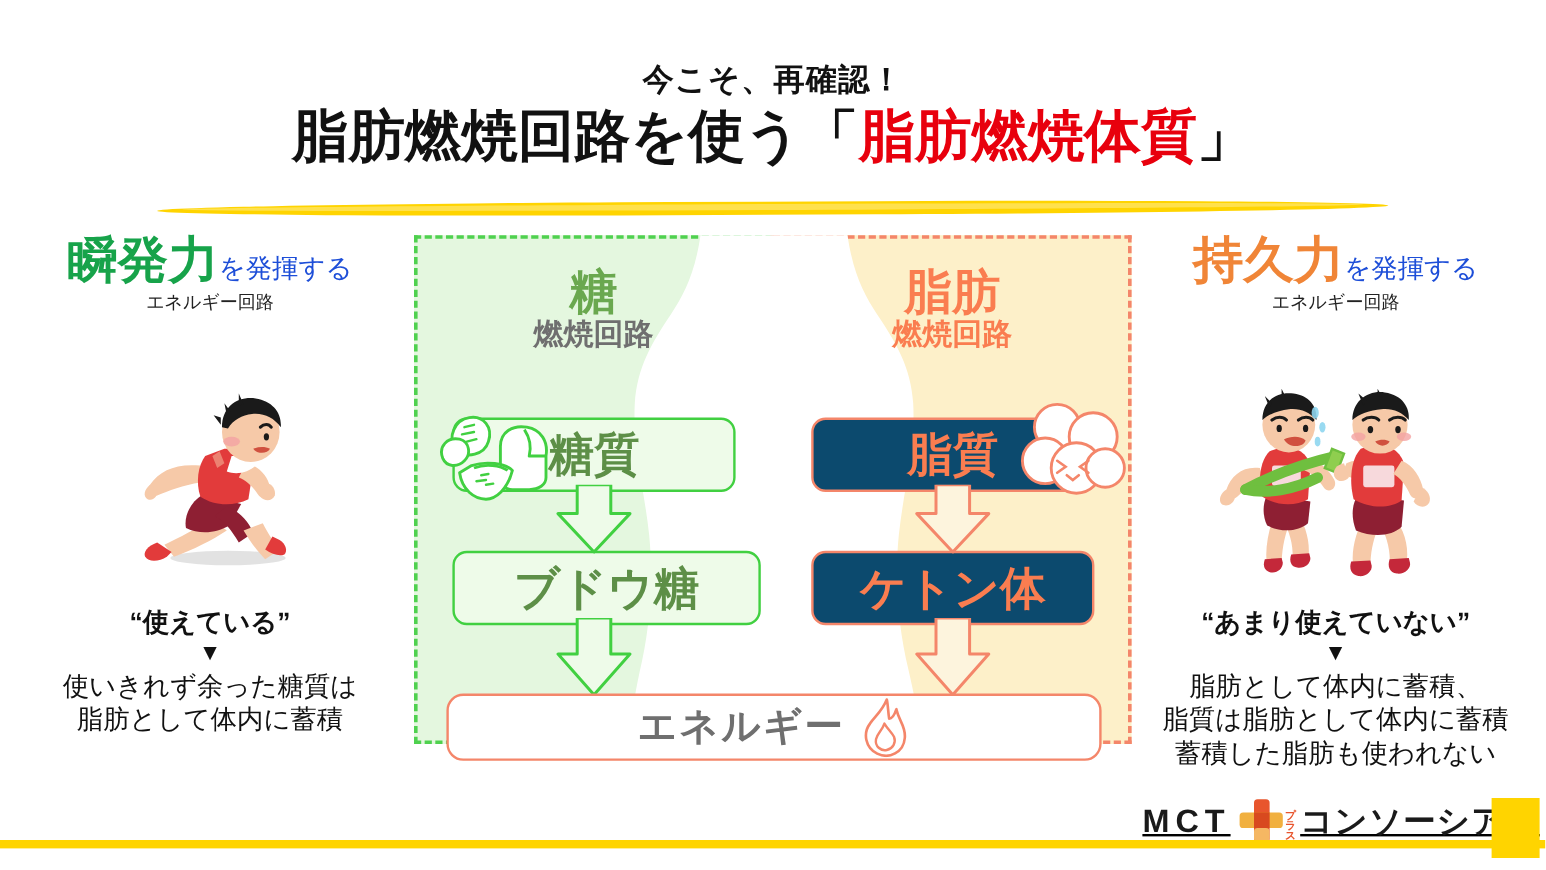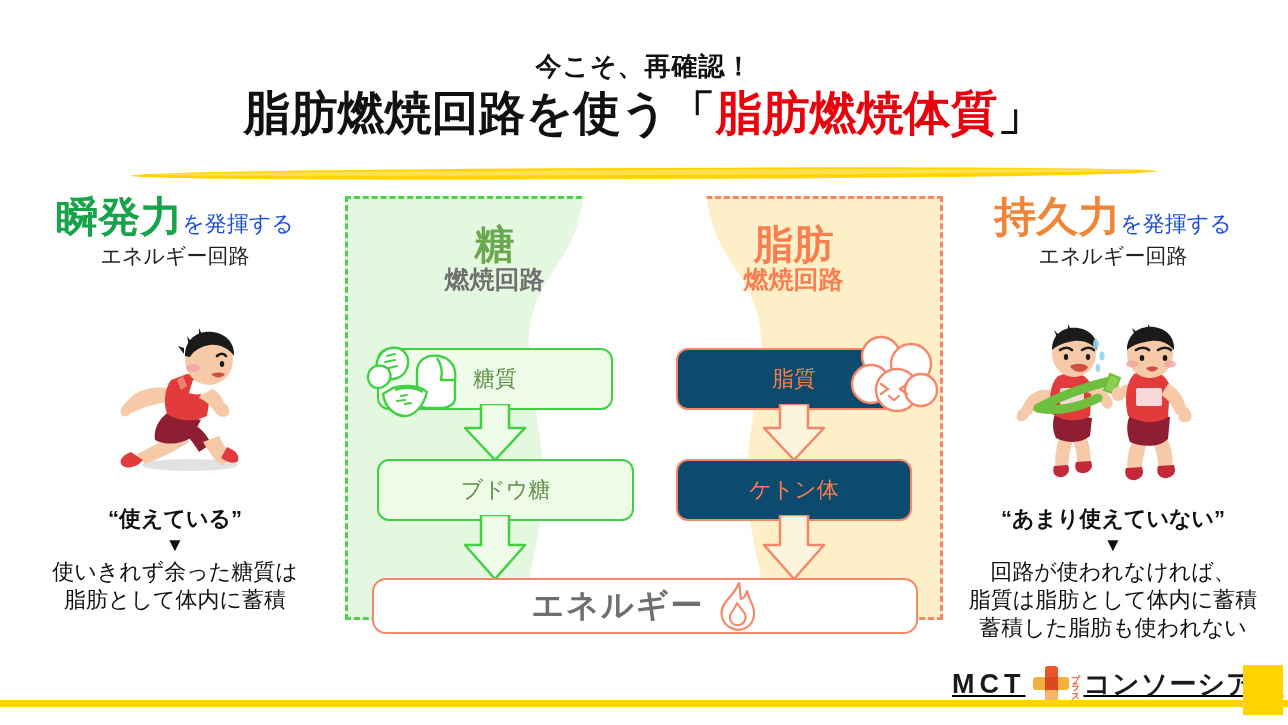--- a/index.html
+++ b/index.html
@@ -51,21 +51,21 @@
   .ph-main{font-size:40px;font-weight:bold;line-height:1.0;}
   .ph-main.sugar{color:#6aa84f;}
   .ph-main.fat{color:#fa7d50;}
   .ph-sub{font-size:25px;font-weight:bold;line-height:1.1;margin-top:2px;}
   .ph-sub.sugar{color:#6f6f6f;}
   .ph-sub.fat{color:#fa7d50;}
 
   
   .chip{
     position:absolute;box-sizing:border-box;display:flex;align-items:center;
-    justify-content:center;border-radius:12px;font-weight:normal;font-size:22px;z-index:5;
+    justify-content:center;border-radius:12px;font-weight:bold;font-size:38px;z-index:5;
   }
   .chip.sugar{border:2.5px solid #41d041;background:#eefbe9;color:#5d8f47;}
   .chip.fat{border:2.5px solid #f4866a;background:#0c4a6e;color:#fa7d50;}
 
   .chip-sugar-1{left:32px;top:152px;width:236px;height:62px;}
   .chip-sugar-2{left:32px;top:263px;width:257px;height:62px;}
   .chip-fat-1{left:331px;top:152px;width:236px;height:62px;}
   .chip-fat-2{left:331px;top:263px;width:236px;height:62px;}
 
   .energy-box{
@@ -85,21 +85,21 @@
   
   .side{position:absolute;top:196px;width:330px;text-align:center;}
   .side.left{left:10px;}
   .side.right{left:948px;}
 
   .side-head{white-space:nowrap;line-height:1.0;}
   .side-head .big{font-size:42px;font-weight:bold;}
   .side-head .big.green{color:#17a34a;}
   .side-head .big.orange{color:#f08537;}
   .side-head .small{font-size:22px;font-weight:normal;color:#1d4ed8;}
-  .side-sub{font-size:21px;color:#222;margin-top:6px;line-height:1.15;}
+  .side-sub{font-size:15px;color:#222;margin-top:6px;line-height:1.15;}
 
   .illus{position:absolute;}
   .illus.runner{left:75px;top:130px;width:190px;height:150px;}
   .illus.relay{left:50px;top:128px;width:230px;height:160px;}
 
   .side-caption{position:absolute;top:310px;width:330px;text-align:center;}
   .cap-quote{font-size:22px;font-weight:bold;color:#111;line-height:1.2;}
   .cap-arrow{font-size:19px;color:#111;line-height:1.25;margin:1px 0;}
   .cap-body{font-size:22px;font-weight:normal;color:#111;line-height:1.28;}
 
@@ -315,21 +315,21 @@
       <ellipse cx="144" cy="34" rx="2.3" ry="3" fill="#1a1a1a"></ellipse>
       <ellipse cx="167" cy="34" rx="2.3" ry="3" fill="#1a1a1a"></ellipse>
       <ellipse cx="134" cy="40" rx="6" ry="3.5" fill="#f4a3a3" opacity="0.8"></ellipse>
       <ellipse cx="172" cy="40" rx="6" ry="3.5" fill="#f4a3a3" opacity="0.8"></ellipse>
       <path d="M148 44 c4 -2 9 -2 12 0 -2 4 -9 5 -12 0 z" fill="#d0503f"></path>
     </svg>
 
     <div class="side-caption">
       <div class="cap-quote">“あまり使えていない”</div>
       <div class="cap-arrow">▼</div>
-      <div class="cap-body">回路が使われなければ、</div>
+      <div class="cap-body">脂肪として体内に蓄積、</div>
       <div class="cap-body">脂質は脂肪として体内に蓄積</div>
       <div class="cap-body">蓄積した脂肪も使われない</div>
     </div>
   </div>
 
   <div class="logo">
     <span class="logo-mct">MCT</span>
     <span class="logo-mark">
       <svg viewBox="0 0 46 38" width="46" height="38">
         <rect x="14" y="1" width="13" height="36" rx="3" fill="#e8552d"></rect>

